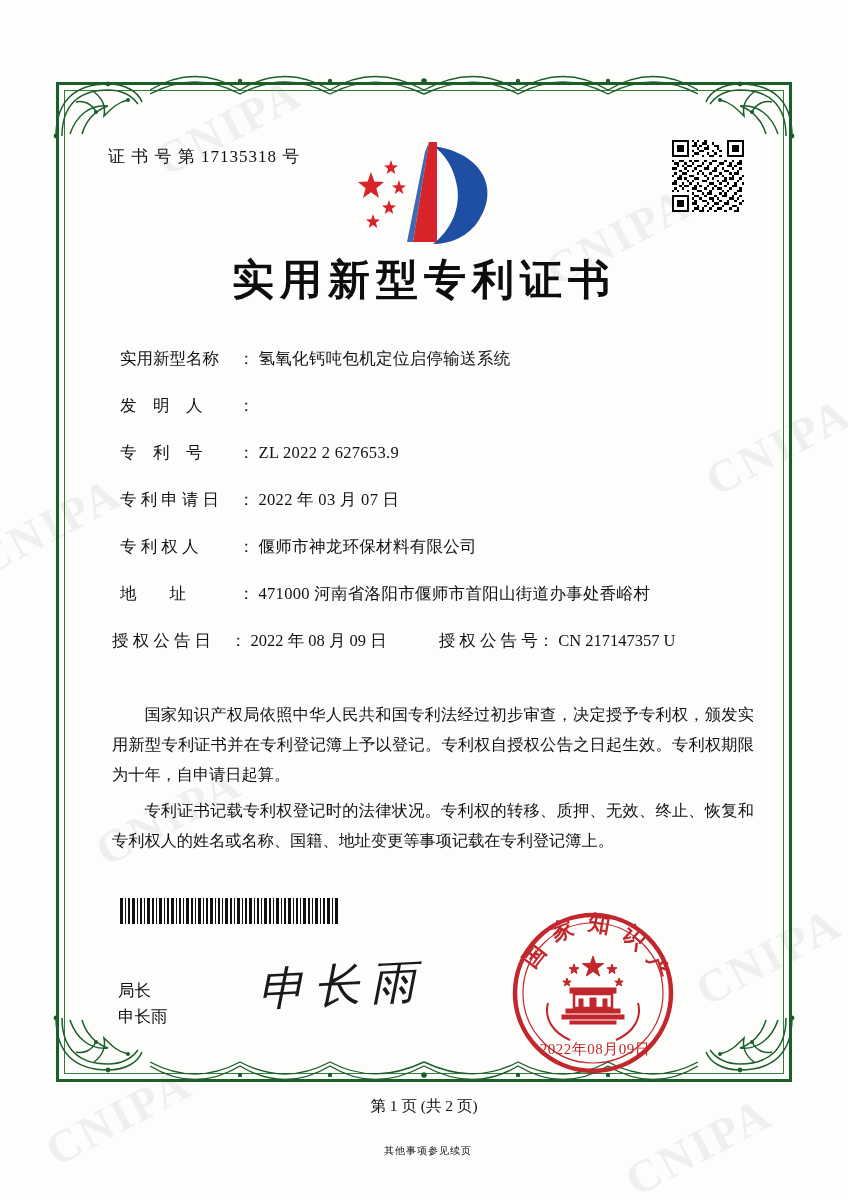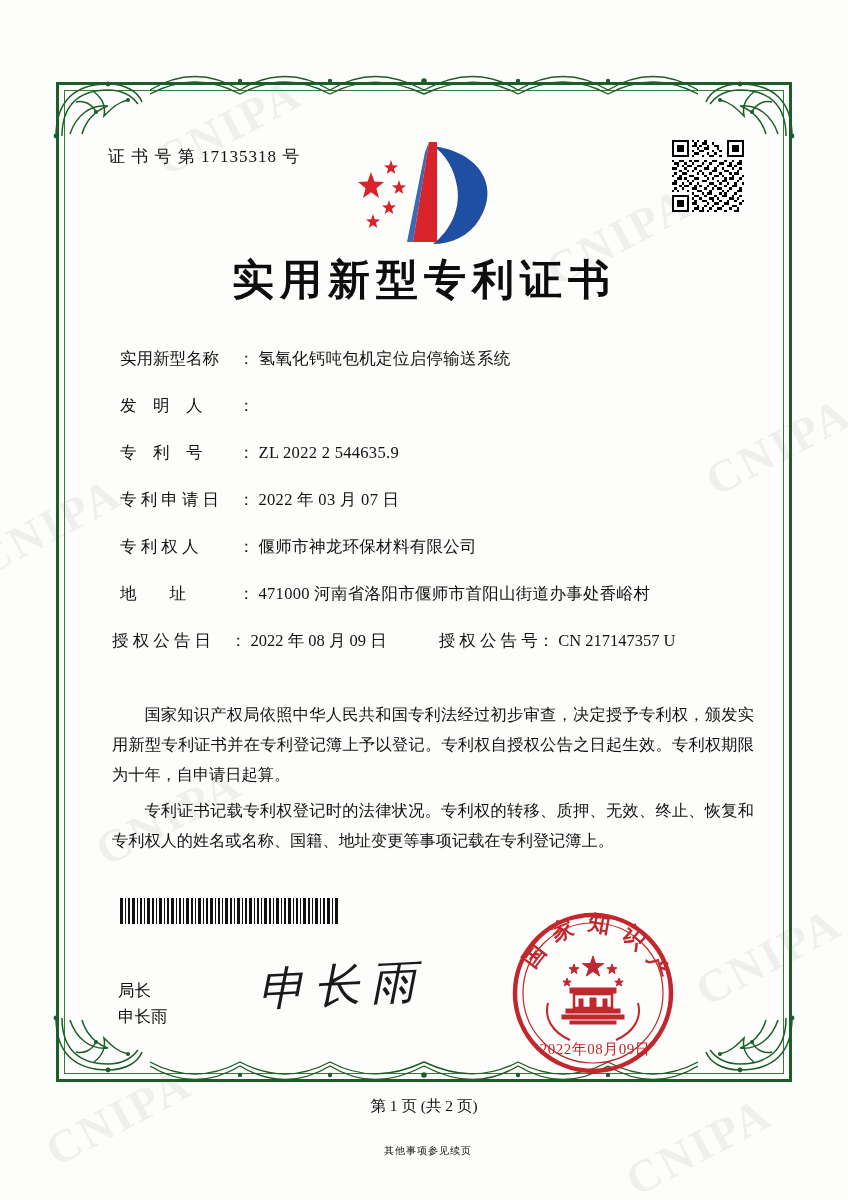--- a/index.html
+++ b/index.html
@@ -586,21 +586,21 @@
       <span class="field-colon">：</span>
       <span class="field-value">氢氧化钙吨包机定位启停输送系统</span>
     </div>
     <div class="field-row">
       <span class="field-label">发    明    人</span>
       <span class="field-colon">：</span>
     </div>
     <div class="field-row">
       <span class="field-label">专    利    号</span>
       <span class="field-colon">：</span>
-      <span class="field-value">ZL 2022 2 544635.9</span>
+      <span class="field-value">ZL 2022 2 627653.9</span>
     </div>
     <div class="field-row">
       <span class="field-label">专 利 申 请 日</span>
       <span class="field-colon">：</span>
       <span class="field-value">2022 年 03 月 07 日</span>
     </div>
     <div class="field-row">
       <span class="field-label">专 利 权 人</span>
       <span class="field-colon">：</span>
       <span class="field-value">偃师市神龙环保材料有限公司</span>

